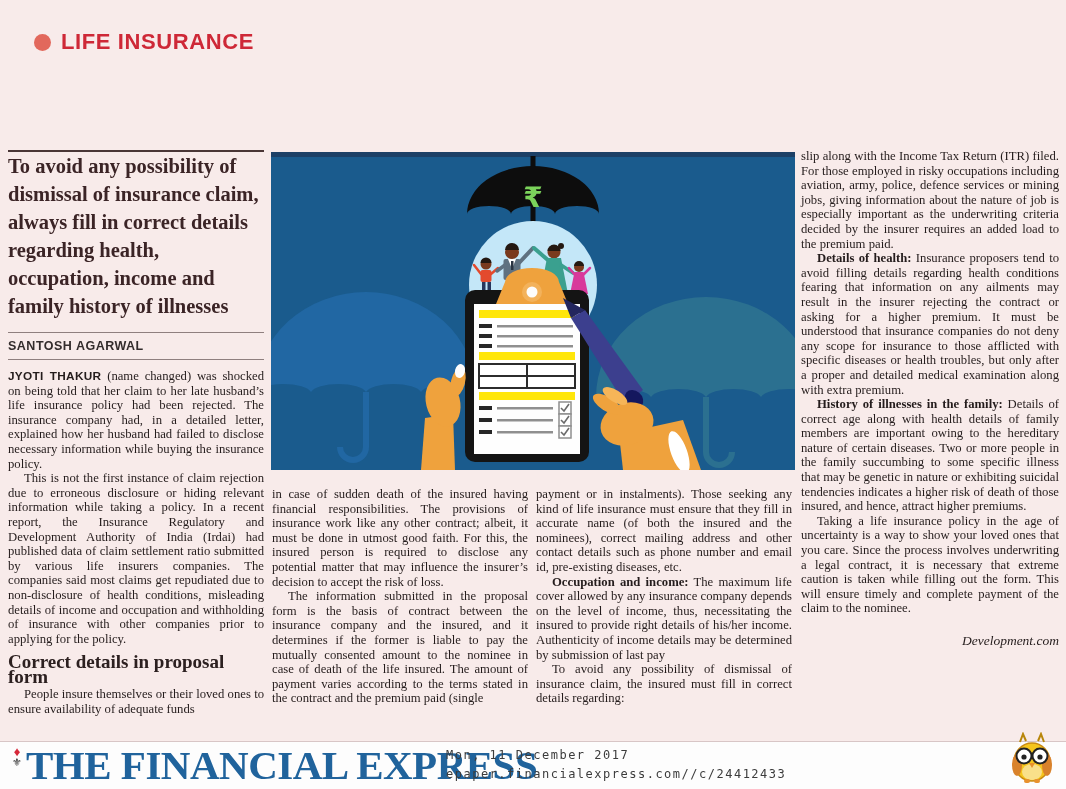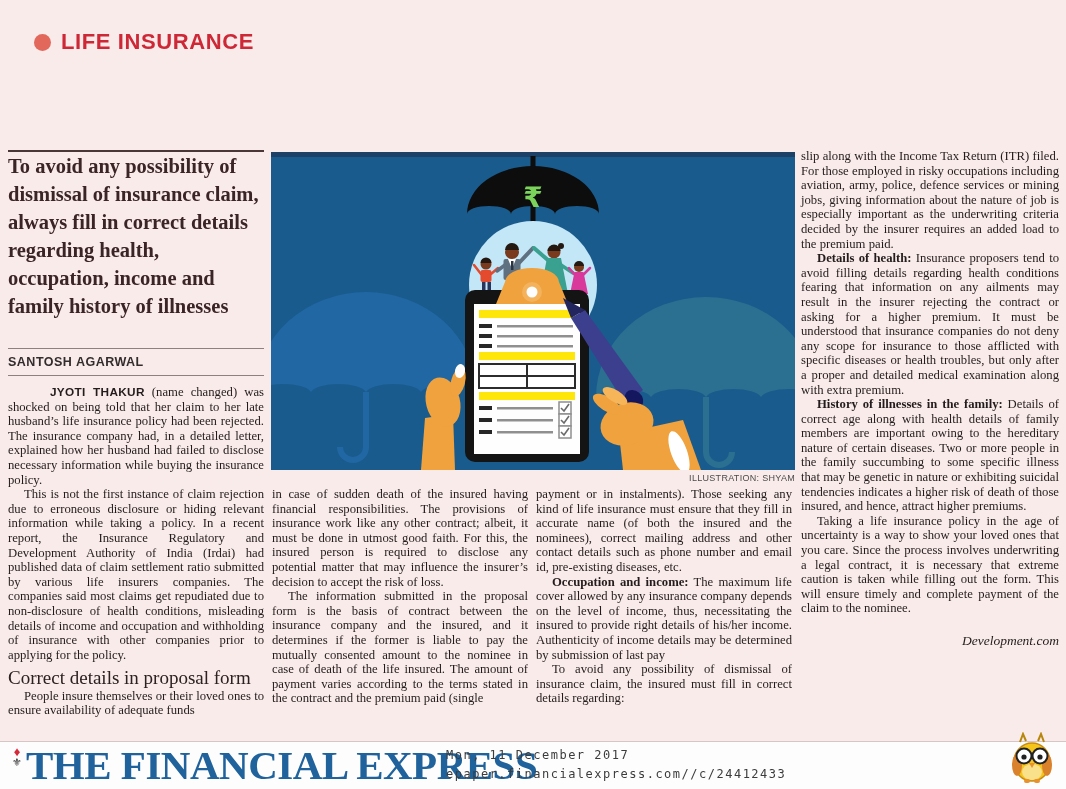--- a/index.html
+++ b/index.html
@@ -10,30 +10,30 @@
   .kicker .dot{width:17px;height:17px;border-radius:50%;background:#e2685c;}
   .kicker .label{font-family:"Liberation Sans",sans-serif;font-weight:bold;font-size:22px;
         color:#ce2837;letter-spacing:.6px;}
   
   .headline{position:absolute;left:8px;top:50px;margin:0;font-family:"DejaVu Serif",serif;
         font-weight:normal;font-size:56px;line-height:1.1;color:#18100f;letter-spacing:-1px;white-space:nowrap;}
   
   .bodytext{font-size:12.7px;line-height:14.6px;text-align:justify;color:#241c1c;}
   .bodytext p{margin:0;}
   .bodytext p.indent{text-indent:16px;}
-  .lead-sans{font-family:"Liberation Sans",sans-serif;font-weight:bold;font-size:11.8px;letter-spacing:.3px;margin-left:42px;}
+  .lead-sans{font-family:"Liberation Sans",sans-serif;font-weight:bold;font-size:11.8px;letter-spacing:.3px;}
   .lead-bold{font-weight:bold;}
   .col1{position:absolute;left:8px;top:150px;width:256px;}
   .deck{border-top:2px solid #4a3636;font-size:20.5px;line-height:28px;
         font-weight:bold;color:#3b2426;}
-  .byline{margin-top:28px;border-top:1px solid #8f7f7f;border-bottom:1px solid #8f7f7f;
+  .byline{margin-top:12px;border-top:1px solid #8f7f7f;border-bottom:1px solid #8f7f7f;
         padding:6px 0;font-family:"Liberation Sans",sans-serif;font-weight:bold;font-size:12.5px;
         letter-spacing:.5px;color:#332c2c;}
   .col1 .bodytext{margin-top:9px;}
-  .subhead{font-size:19px;font-weight:normal;margin:9px 0 3px;color:#2c2020;text-align:left;text-indent:0;}
+  .subhead{font-size:19px;font-weight:bold;margin:9px 0 3px;color:#2c2020;text-align:left;text-indent:0;}
   .figure{position:absolute;left:271px;top:152px;width:524px;margin:0;}
   .illo{display:block;width:524px;height:318px;}
   .caption{text-align:right;font-family:"Liberation Sans",sans-serif;font-size:9px;color:#4c4c4c;
         margin-top:3px;letter-spacing:.3px;}
   .col2{position:absolute;left:272px;top:487px;width:256px;}
   .col3{position:absolute;left:536px;top:487px;width:256px;}
   .col4{position:absolute;left:801px;top:149px;width:258px;}
   .credit{margin-top:16px;text-align:right;font-style:italic;font-size:13.5px;line-height:17px;text-indent:0;}
   
   .footer{position:absolute;left:0;bottom:0;width:1066px;height:47px;background:#fdfdfd;
@@ -185,21 +185,20 @@
         <polygon points="300,166 314,158 372,238 354,252" fill="#3c3f8e"></polygon>
         <polygon points="300,166 314,158 292,146" fill="#23265e"></polygon>
         <ellipse cx="363" cy="247" rx="10" ry="8" transform="rotate(40 363 247)" fill="#14175e"></ellipse>
         <polygon points="352,318 430,318 412,268 348,282" fill="#efa23d"></polygon>
         <ellipse cx="356" cy="272" rx="27" ry="21" transform="rotate(-18 356 272)" fill="#efa23d"></ellipse>
         <ellipse cx="336" cy="252" rx="16" ry="7" transform="rotate(32 336 252)" fill="#efa23d"></ellipse>
         <ellipse cx="344" cy="244" rx="14" ry="6" transform="rotate(32 344 244)" fill="#f6b558"></ellipse>
         <ellipse cx="408" cy="300" rx="8" ry="22" transform="rotate(-20 408 300)" fill="#ffffff"></ellipse>
       </g>
     </svg>
-    <figcaption class="caption">ILLUSTRATION: SHYAM</figcaption>
   </figure>
 
   <section class="col2 bodytext">
     <p>in case of sudden death of the insured having financial responsibilities. The provisions of insurance work like any other contract; albeit, it must be done in utmost good faith. For this, the insured person is required to disclose any potential matter that may influence the insurer’s decision to accept the risk of loss.</p>
     <p class="indent">The information submitted in the proposal form is the basis of contract between the insurance company and the insured, and it determines if the former is liable to pay the mutually consented amount to the nominee in case of death of the life insured. The amount of payment varies according to the terms stated in the contract and the premium paid (single</p>
   </section>
 
   <section class="col3 bodytext">
     <p>payment or in instalments). Those seeking any kind of life insurance must ensure that they fill in accurate name (of both the insured and the nominees), correct mailing address and other contact details such as phone number and email id, pre-existing diseases, etc.</p>
     <p class="indent"><span class="lead-bold">Occupation and income:</span><span> The maximum life cover allowed by any insurance company depends on the level of income, thus, necessitating the insured to provide right details of his/her income. Authenticity of income details may be determined by submission of last pay</span></p>

